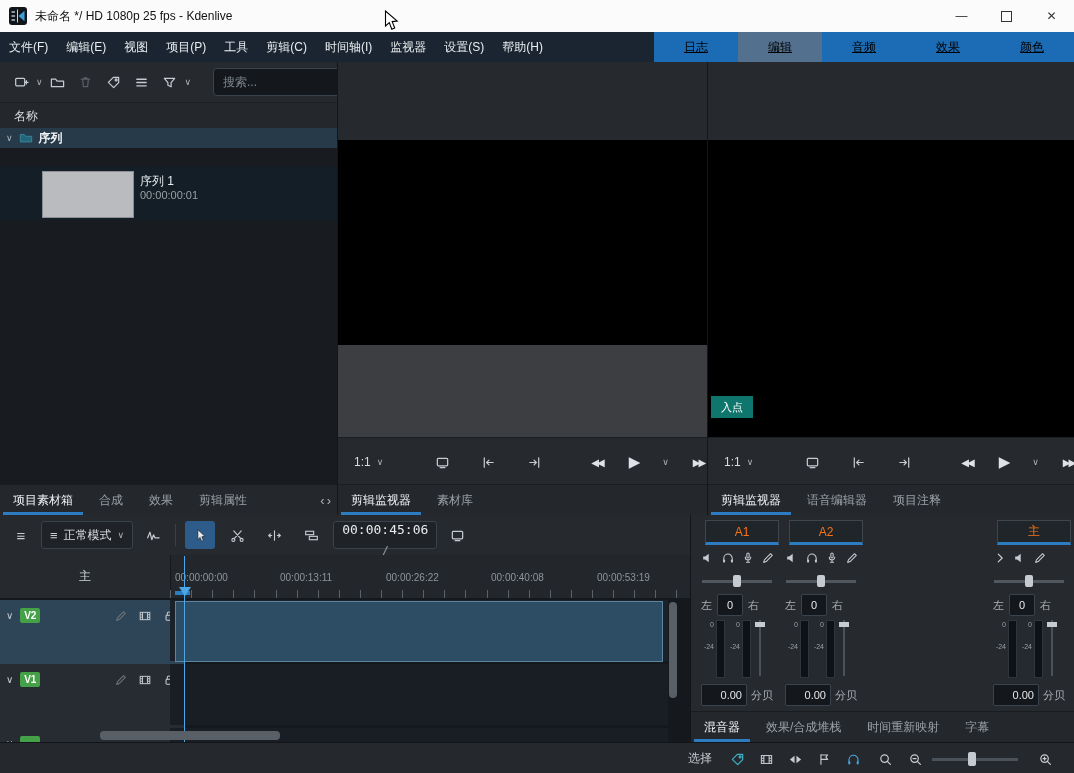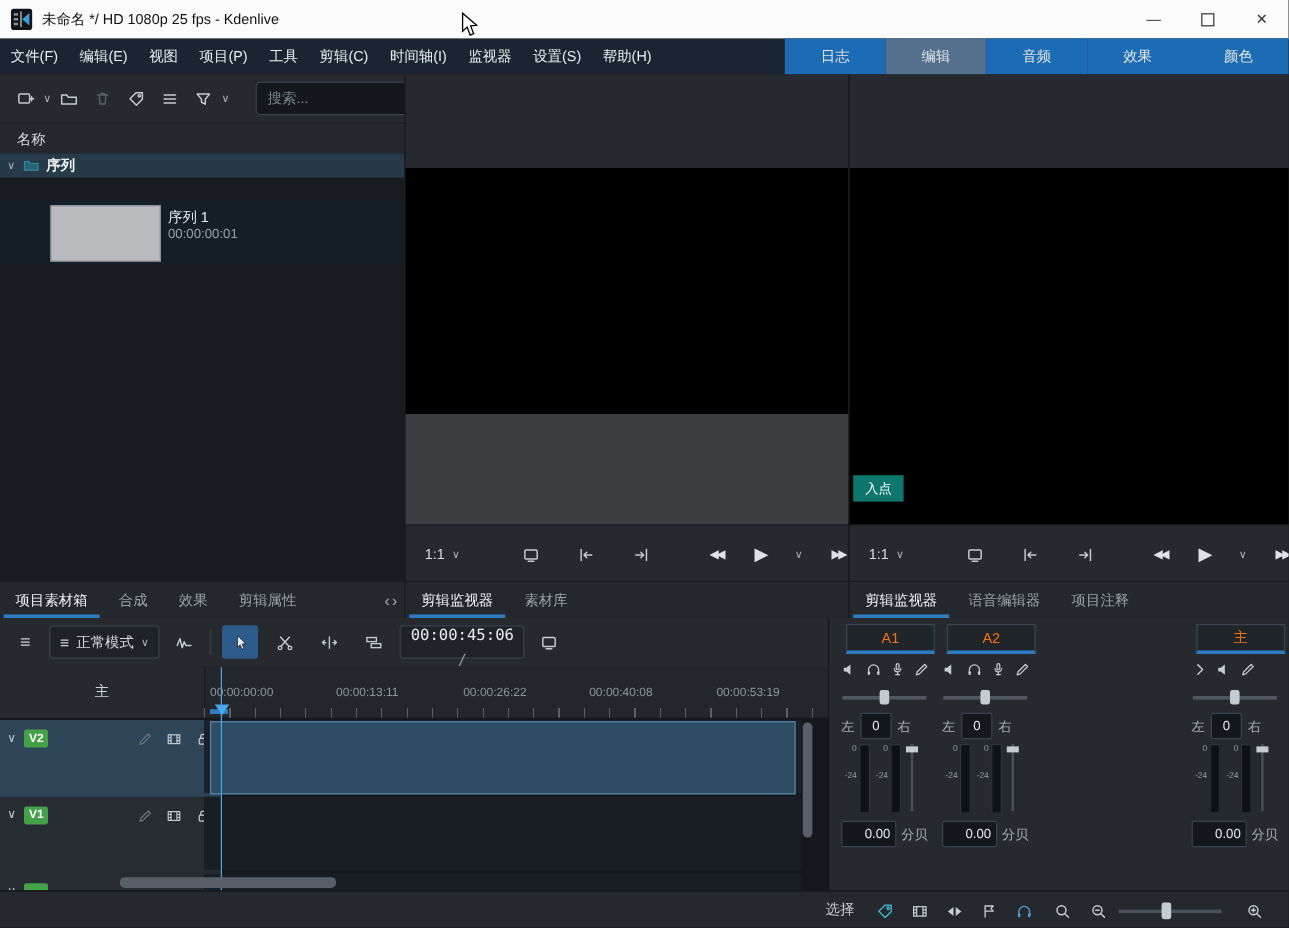--- a/index.html
+++ b/index.html
@@ -16,21 +16,21 @@
   .app-icon{margin:0 8px 0 9px;}
   .title-text{font-size:12px;color:#111;}
   .win-ctls{margin-left:auto;display:flex;height:100%;}
   .win-ctl{width:45px;height:100%;display:flex;align-items:center;justify-content:center;color:#333;font-size:12px;}
   .maxbox{width:9px;height:9px;border:1px solid #333;display:inline-block;}
 
   
   .menubar{left:0;top:32px;width:1074px;height:30px;background:#1a2531;display:flex;align-items:stretch;}
   .menu-item{padding:0 9px;display:flex;align-items:center;color:#e9edf0;}
   .workspaces{margin-left:auto;display:flex;}
-  .ws{width:84px;display:flex;align-items:center;justify-content:center;background:#1c6cb5;color:#e5e5e5;}
+  .ws{width:84px;display:flex;align-items:center;justify-content:center;background:#1c6cb5;color:#000000;text-decoration:underline;}
   .ws.active{background:#53708e;}
 
   
   .tabbar{position:absolute;left:0;right:0;bottom:0;height:30px;display:flex;align-items:stretch;
           background:#24272b;border-top:1px solid #191c20;}
   .tab{padding:0 13px;display:flex;align-items:center;color:#9aa1a7;position:relative;white-space:nowrap;}
   .tab.active{color:#f0f3f5;}
   .tab.active::after{content:"";position:absolute;left:3px;right:3px;bottom:0;height:3px;background:#2d7cc1;}
   .tab-scroll{display:flex;align-items:center;margin-left:auto;gap:2px;padding-right:6px;}
   .iconbtn{width:26px;height:26px;display:flex;align-items:center;justify-content:center;border-radius:3px;flex:0 0 auto;}
@@ -624,20 +624,26 @@
             <span class="vtrack"></span>
             <span class="vhandle"></span>
           </span>
       </div>
       <div class="strip-db">
         <span class="val-box db">0.00</span>
         <span class="dim">分贝</span>
       </div>
     </div>
 
+    <div class="tabbar">
+      <div class="tab active">混音器</div>
+      <div class="tab">效果/合成堆栈</div>
+      <div class="tab">时间重新映射</div>
+      <div class="tab">字幕</div>
+    </div>
   </div>
 
   <div class="statusbar abs">
     <span class="sb-sel">选择</span>
     <span class="sb-icons">
       <span class="iconbtn">
           <svg width="15" height="15" viewBox="0 0 16 16" stroke="#3fb0c4" fill="none" stroke-width="1.3" stroke-linejoin="round">
             <path d="M2.5 7.8 L7.8 2.5 h5.7 v5.7 L8.2 13.5 Z"></path>
             <circle cx="10.8" cy="5.2" r="1.1"></circle>
           </svg>

